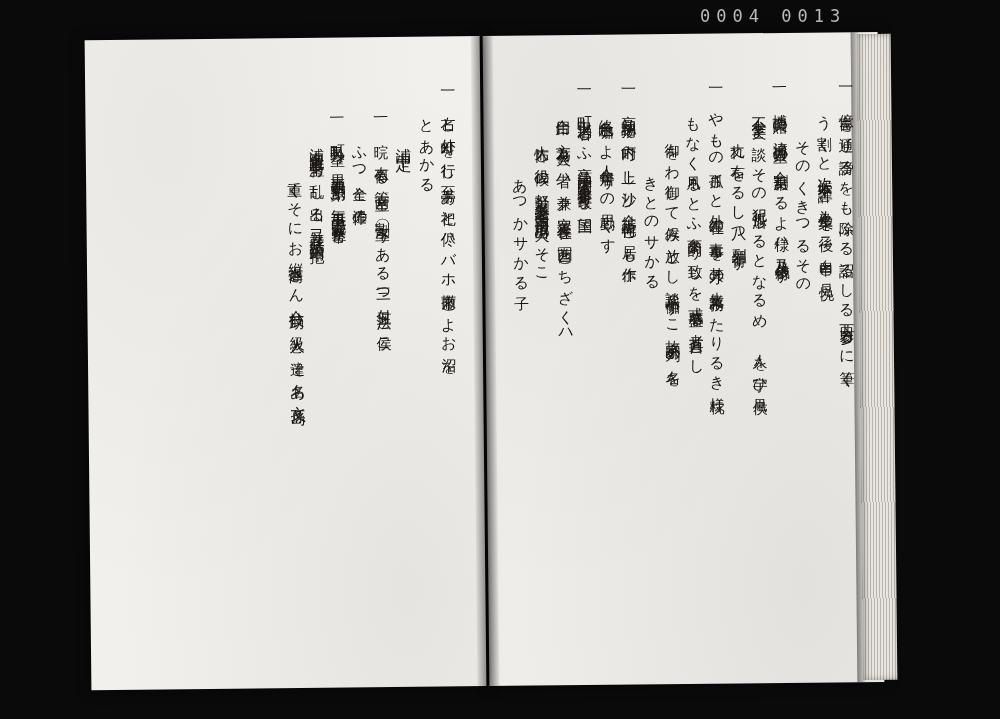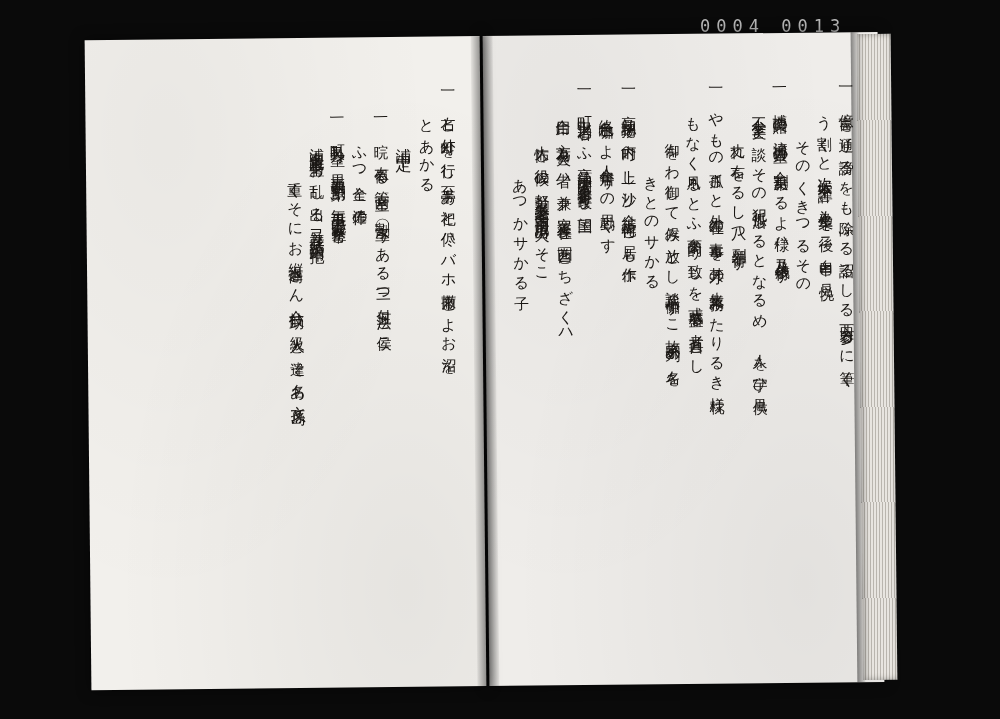--- a/index.html
+++ b/index.html
@@ -17,21 +17,21 @@
   #page {
     position: relative;
     width: 1000px;
     height: 719px;
     background: #0a0a0a;
   }
 
   
   .frame-number {
     position: absolute;
-    top: 16px;
+    top: 6px;
     left: 700px;
     width: 240px;
     height: 22px;
     color: #d8d8d8;
     font-family: "DejaVu Sans Mono", monospace;
     font-size: 17px;
     letter-spacing: 6px;
     opacity: 0.85;
   }
 

